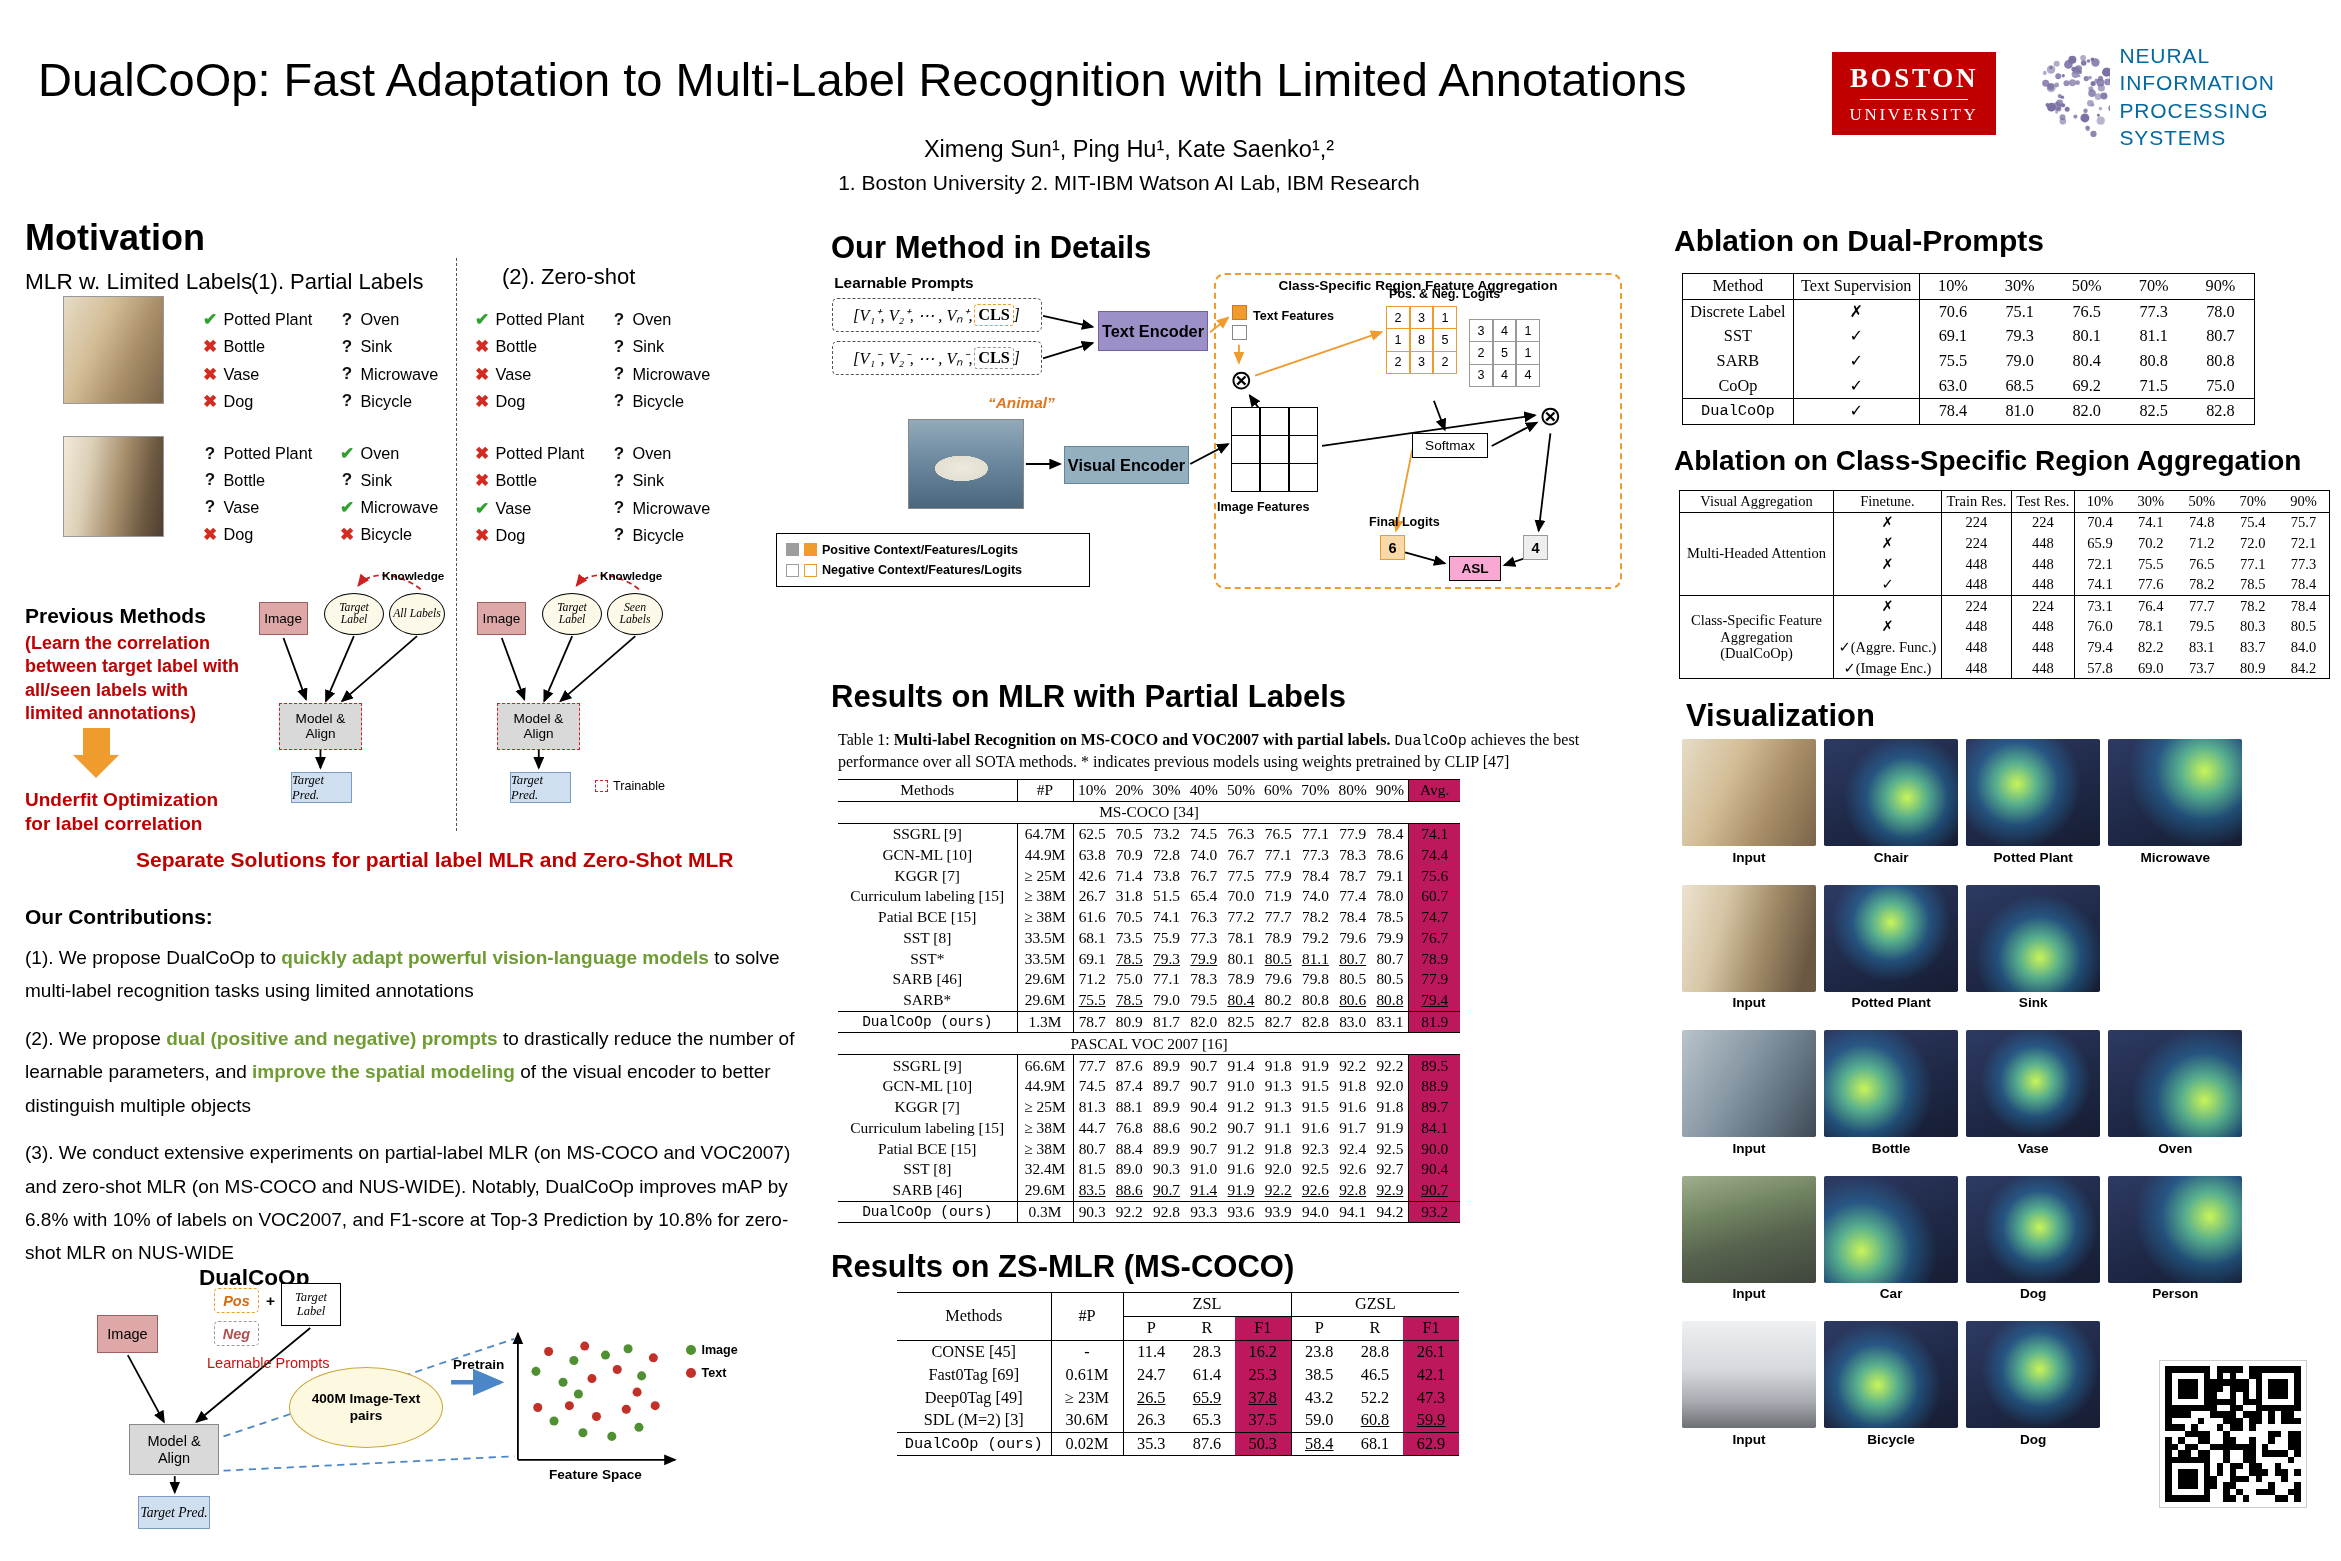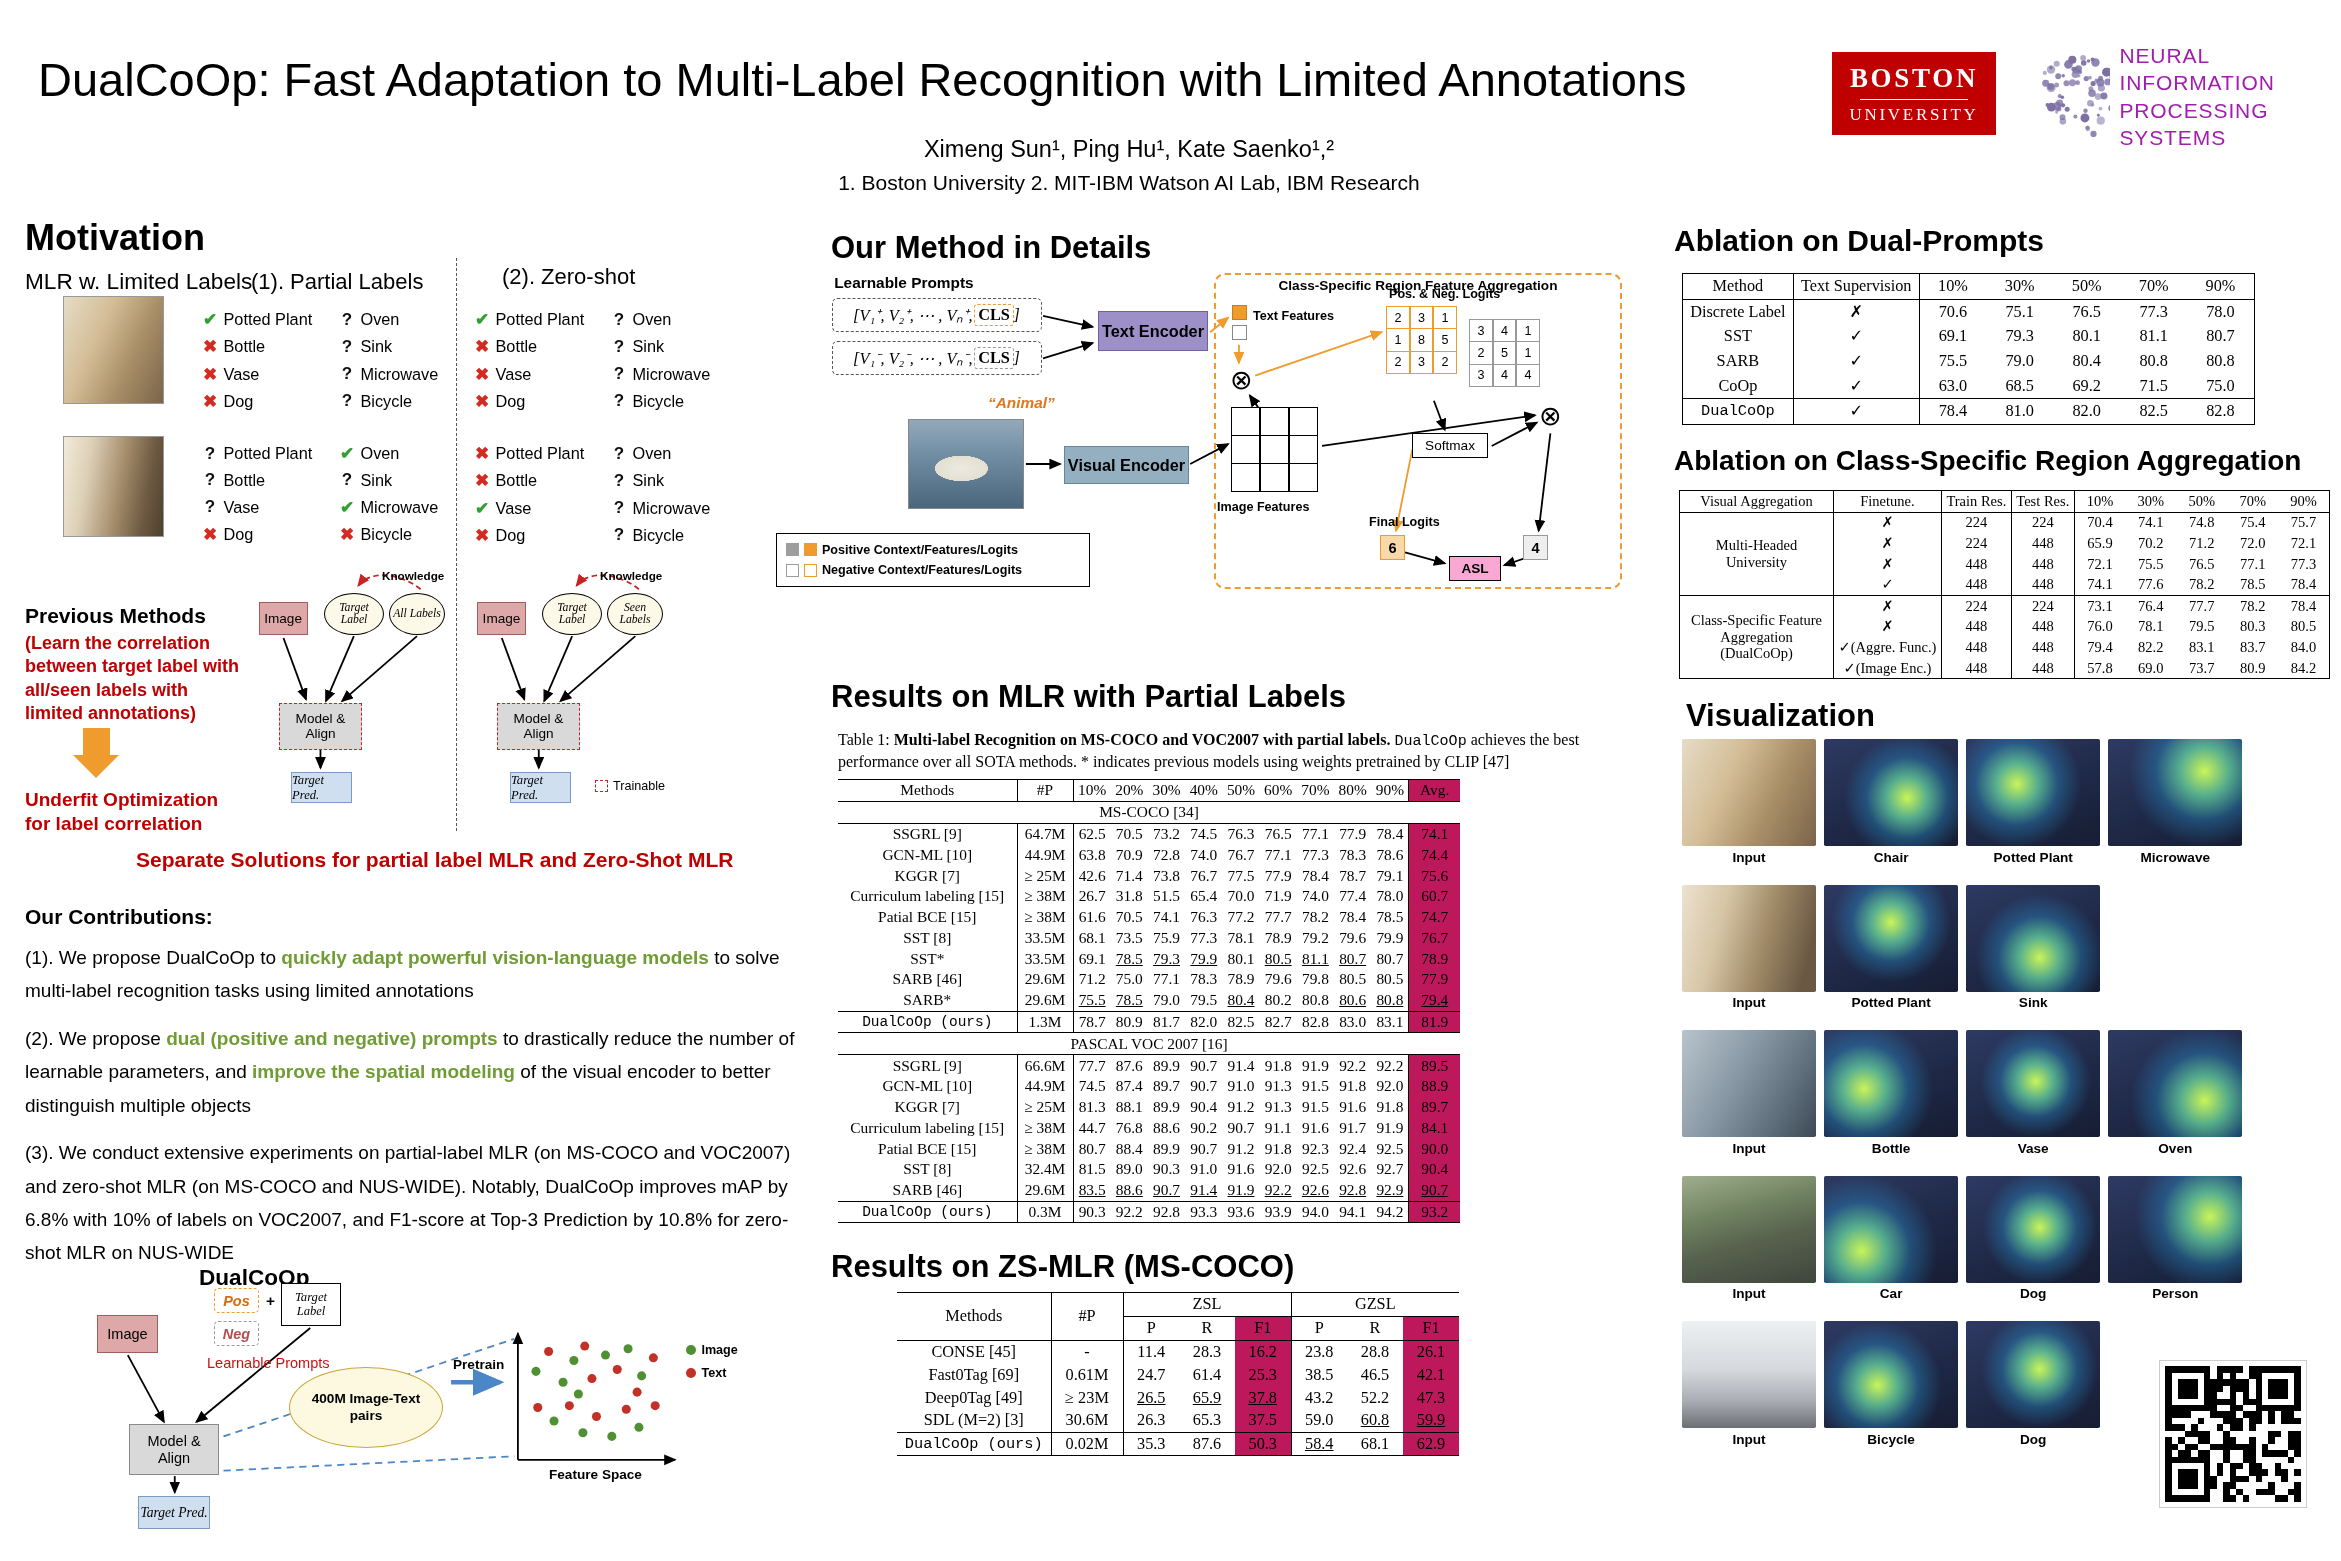--- a/index.html
+++ b/index.html
@@ -13,21 +13,21 @@
   
   #title{left:38px;top:52px;width:1789px;font-size:47px;white-space:nowrap}
   #byline{left:379px;top:136px;width:1500px;text-align:center}
   #authors{font-size:23.5px}
   #affils{font-size:21px;margin-top:8px}
   #bu-logo{left:1832px;top:52px;width:164px;height:83px;background:#c00000;color:#fff;text-align:center;font-family:"Liberation Serif",serif;padding-top:11px}
   #bu-l1{font-size:27px;font-weight:bold;letter-spacing:2.7px}
   #bu-hr{width:108px;height:1.8px;background:#fff;margin:4.5px auto}
   #bu-l2{font-size:17px;letter-spacing:2.7px}
   #nips-logo{left:2031px;top:42px;display:flex;align-items:center;gap:9px}
-  #nips-text{color:#a21caf;font-size:21px;letter-spacing:0.9px;line-height:1.3}
+  #nips-text{color:#0369a1;font-size:21px;letter-spacing:0.9px;line-height:1.3}
 
   
   .h1{font-weight:bold;font-size:36px}
   .h2{font-weight:bold;font-size:31px}
   #mot-h{left:25px;top:217px}
   #mot-sub{left:25px;top:269px;font-size:22.6px}
   #mot-p1{left:251px;top:269px;font-size:22px}
   #mot-p2{left:502px;top:264px;font-size:22px}
   #mot-divider{left:456px;top:258px;height:573px;width:0;border-left:1.8px dashed #555}
   #photo1{left:63px;top:296px;width:101px;height:108px;background:linear-gradient(115deg,#e6dcc6 0%,#d3bd97 35%,#a98f68 65%,#7a644a 100%);border:0.9px solid #999}
@@ -1071,21 +1071,21 @@
           <th class="vr">Test Res.</th>
           <th>10%</th>
           <th>30%</th>
           <th>50%</th>
           <th>70%</th>
           <th>90%</th>
         </tr>
       </thead>
       <tbody>
         <tr>
-          <td rowspan="4" class="grp-label">Multi-Headed University</td>
+          <td rowspan="4" class="grp-label">Multi-Headed Attention</td>
           <td class="vr">✗</td>
           <td class="vr">224</td>
           <td class="vr">224</td>
           <td>70.4</td>
           <td>74.1</td>
           <td>74.8</td>
           <td>75.4</td>
           <td>75.7</td>
         </tr>
         <tr>

